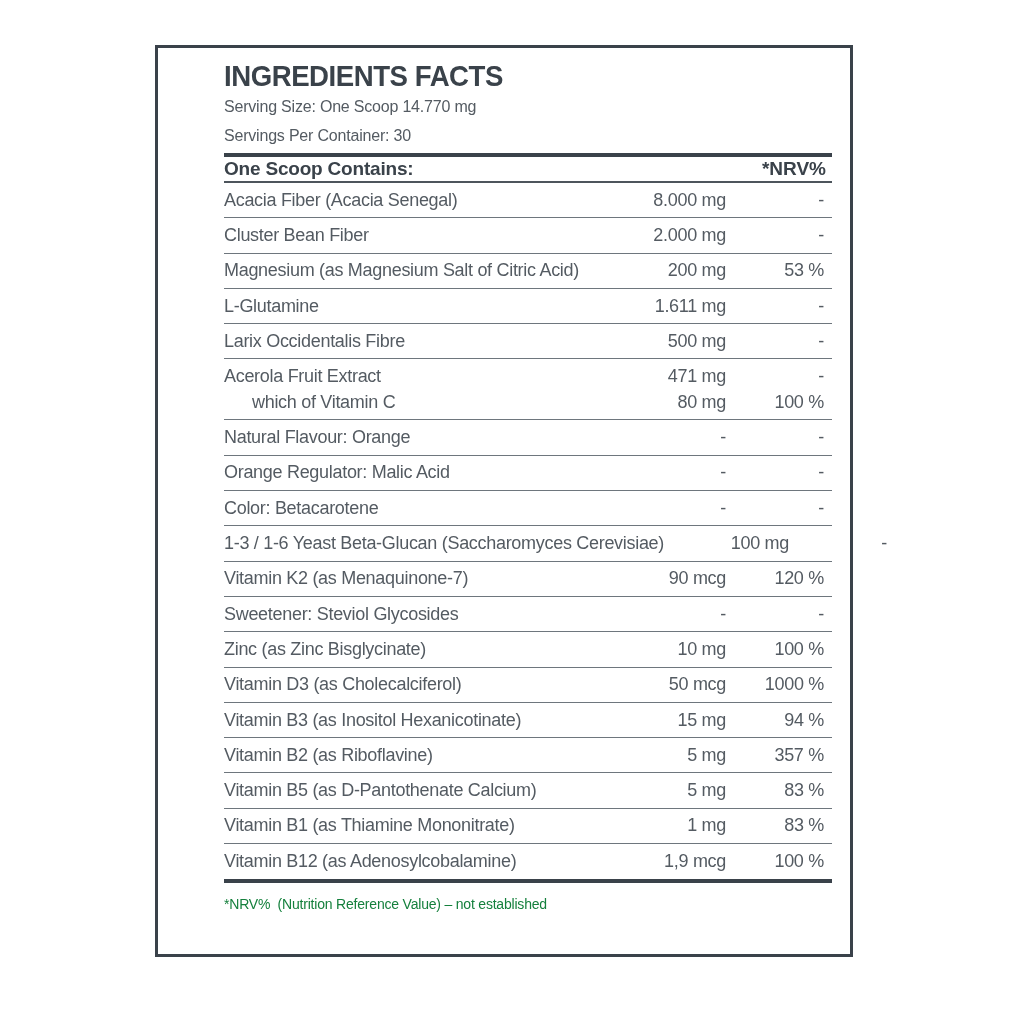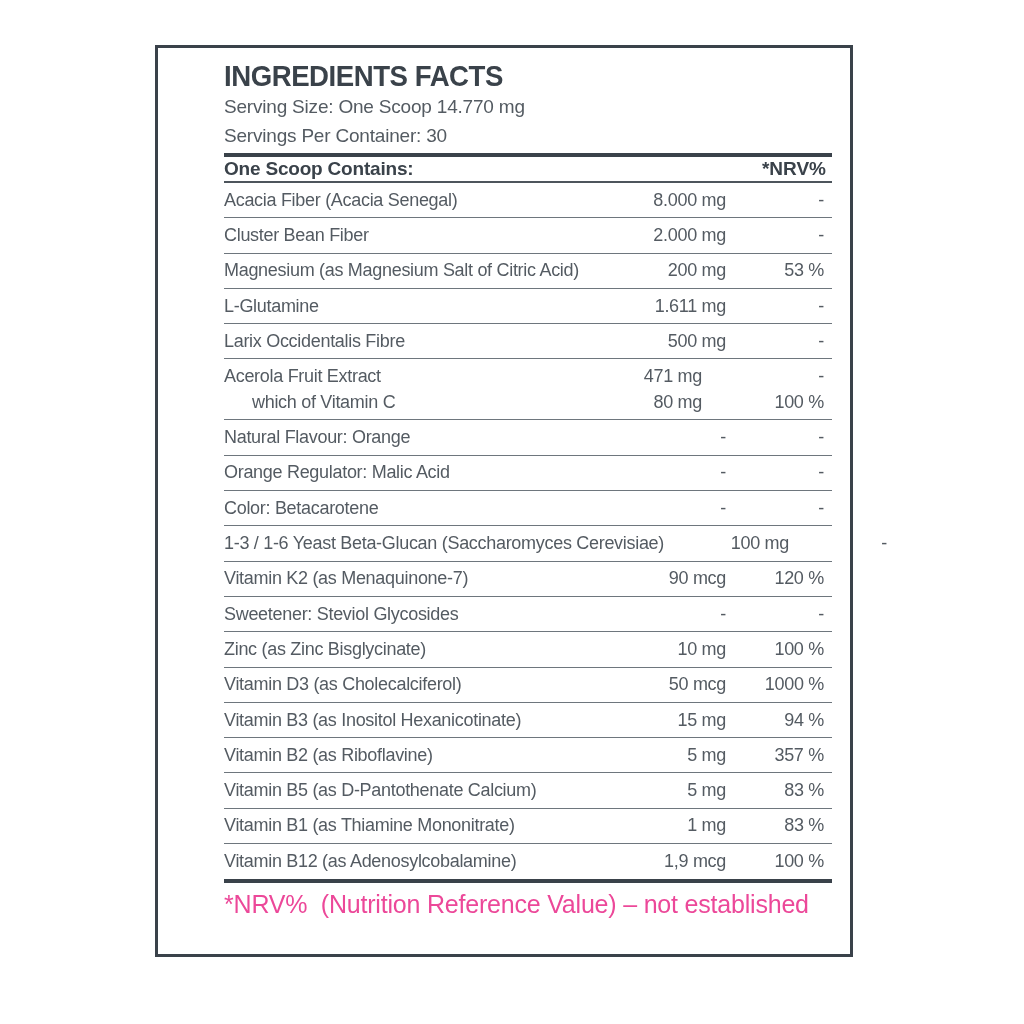--- a/index.html
+++ b/index.html
@@ -40,21 +40,21 @@
     font-size: 30px;
     font-weight: bold;
     color: #3a424a;
     letter-spacing: -0.5px;
     line-height: 33px;
     transform: scaleX(0.92);
     transform-origin: left center;
     white-space: nowrap;
   }
   .serving-line {
-    font-size: 19px;
+    font-size: 16px;
     color: #545b62;
     line-height: 29px;
     letter-spacing: -0.2px;
   }
   .thick-rule {
     height: 4px;
     background: #3a424a;
   }
   .rule-top { margin-top: 3px; }
   .header-row {
@@ -108,29 +108,28 @@
   .row.multi {
     height: 61px;
     flex-direction: column;
     justify-content: center;
     align-items: stretch;
   }
   .row.multi .line {
     display: flex;
     align-items: center;
     height: 26px;
-    gap: 24px;
   }
   .row.multi .line .name.sub-name { padding-left: 28px; }
   .footnote {
     height: 42px;
     display: flex;
     align-items: center;
-    font-size: 25px;
-    color: #ec4899;
+    font-size: 14px;
+    color: #15803d;
     letter-spacing: -0.2px;
     white-space: pre;
   }
   .origin-note {
     position: absolute;
     left: 168px;
     top: 1022px;
     font-size: 20px;
     color: #545b62;
     letter-spacing: -0.2px;

